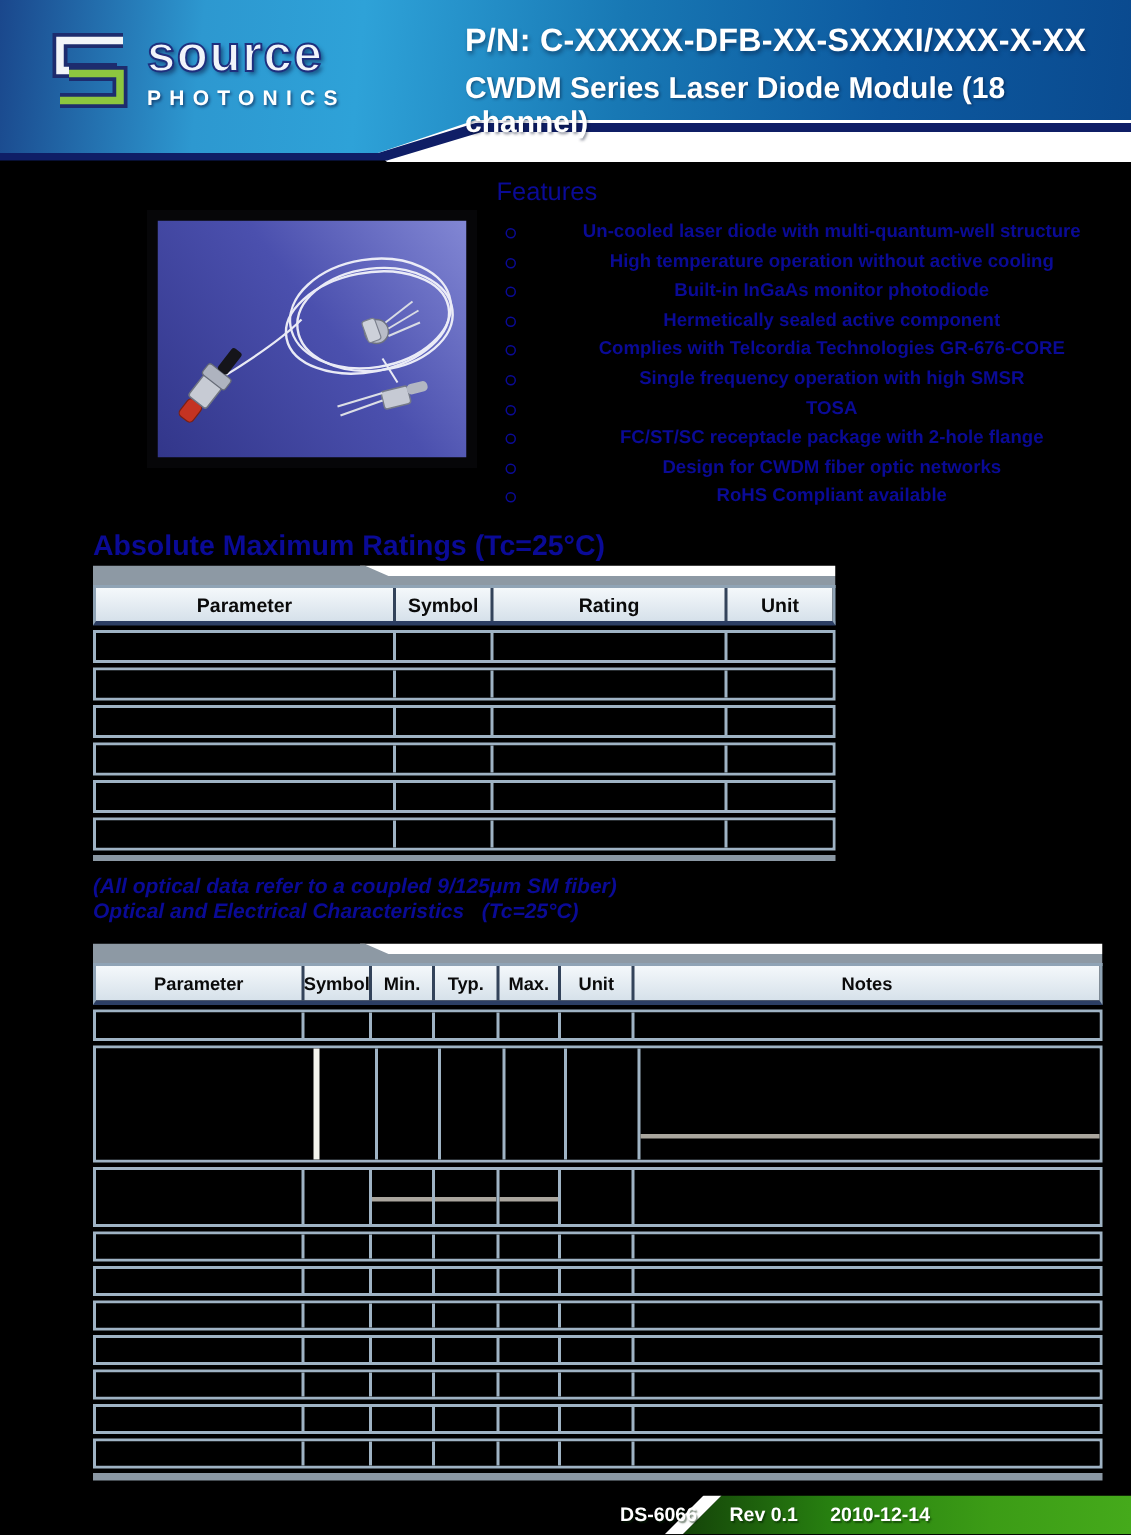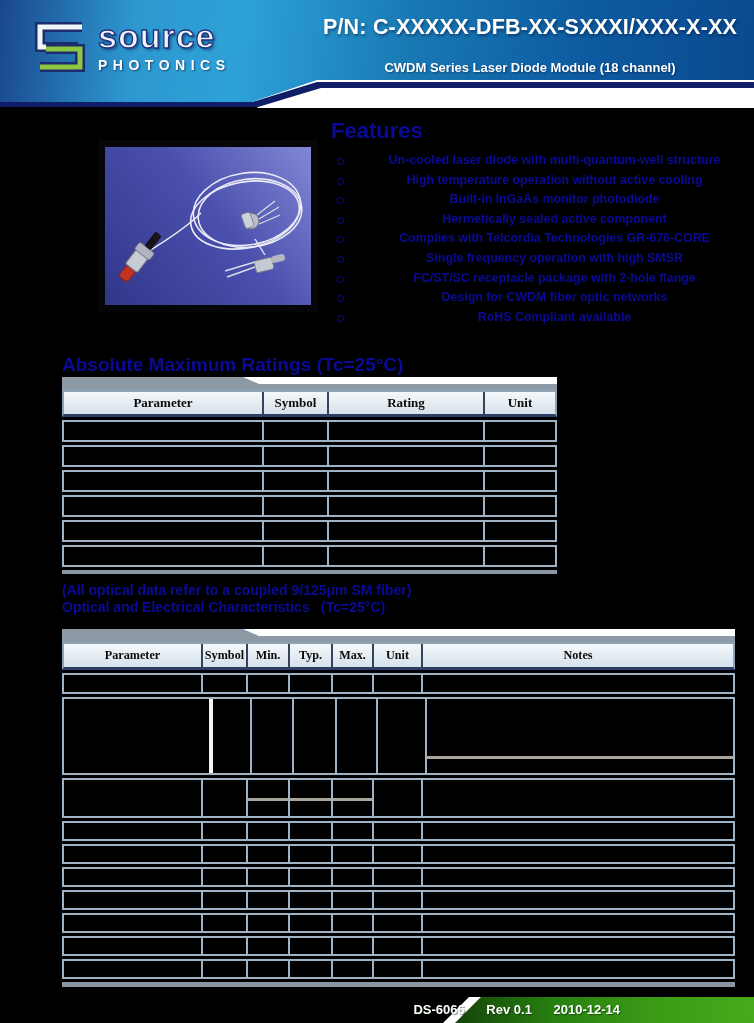--- a/index.html
+++ b/index.html
@@ -9,49 +9,49 @@
 
   
   .banner { position:absolute; left:0; top:0; width:754px; height:112px; }
   .banner svg { display:block; }
   .logo { position:absolute; left:28px; top:18px; display:flex; align-items:flex-start; }
   .logo-text { margin-left:10px; }
   .logo-name { font-size:34px; font-weight:bold; color:#f0f4fa; letter-spacing:1px; line-height:36px;
                -webkit-text-stroke:1.3px #1e2f7e; text-shadow:2px 2px 3px rgba(8,16,60,.55); }
   .logo-sub { font-size:14px; font-weight:bold; color:#ffffff; letter-spacing:5.5px; margin-top:3px;
               text-shadow:1px 1px 2px rgba(8,16,60,.6); }
-  .titles { position:absolute; left:310px; top:15px; width:440px; text-align:center; color:#fff; }
+  .titles { position:absolute; left:310px; top:15px; width:440px; text-align:left; color:#fff; }
   .pn { font-size:21.5px; font-weight:bold; letter-spacing:.2px; text-shadow:1px 2px 3px rgba(0,10,40,.45); }
-  .pn-sub { font-size:13px; font-weight:bold; margin-top:20px; text-shadow:1px 1px 2px rgba(0,10,40,.45); }
+  .pn-sub { font-size:20px; font-weight:bold; margin-top:8px; text-shadow:1px 1px 2px rgba(0,10,40,.45); }
 
   
   .features { position:absolute; left:331px; top:118px; width:423px; color:#0a0a96; }
-  .features h2 { font-size:22px; font-weight:bold; }
+  .features h2 { font-size:17px; font-weight:normal; }
   .features ul { list-style:none; margin-top:7px;text-align:center; }
   .features li { font-size:12.4px; font-weight:bold; line-height:19.6px; padding-left:24px; position:relative; }
   .features li::before { content:""; position:absolute; left:6px; top:7px; width:5px; height:5px;
                          border:1.6px solid #0a0a96; border-radius:50%; }
 
   
   .photo { position:absolute; left:98px; top:140px; width:220px; height:172px; background:#060608; padding:7px; }
   .photo svg { display:block; }
 
   
   .sec-h { position:absolute; left:62px; color:#0a0a96; font-weight:bold; }
   .h-absmax { top:354px; font-size:19px; }
-  .h-note { top:582px; font-size:14px; line-height:17px; }
+  .h-note { top:582px; font-size:14px; line-height:17px;font-style:italic; }
   .h-note div { white-space:pre; }
 
   
   .tblwrap { position:absolute; left:62px; }
   .t1 { top:377px; width:495px; }
   .t2 { top:629px; width:673px; }
   .deco { display:block; }
   .thead { display:grid; background:linear-gradient(#f4f8fb,#d6e1ea);
-           border:2px solid #8fa3b5; border-bottom:3px solid #2c3e63;font-family:Liberation Serif, serif; }
+           border:2px solid #8fa3b5; border-bottom:3px solid #2c3e63; }
   .t1 .thead { grid-template-columns:198px 65px 156px 1fr; height:27px; }
   .t2 .thead { grid-template-columns:137px 45px 42px 43px 41px 49px 1fr; height:28px; }
   .th { display:flex; align-items:center; justify-content:center; font-weight:bold; color:#0a0a0a; }
   .t1 .th { font-size:13px; }
   .t2 .th { font-size:12.2px; }
   .thead .th + .th { border-left:2px solid #33435a; }
   .trow { display:grid; background:#000; border:2px solid #9fb3c4; margin-top:3px; position:relative; }
   .t1 .trow { grid-template-columns:198px 65px 156px 1fr; height:22px; }
   .t2 .trow { grid-template-columns:137px 45px 42px 43px 41px 49px 1fr; height:20px; }
   .t2 .trow.ra { height:21px; }
@@ -155,20 +155,21 @@
 
   <div class="features">
     <h2>Features</h2>
     <ul>
       <li>Un-cooled laser diode with multi-quantum-well structure</li>
       <li>High temperature operation without active cooling</li>
       <li>Built-in InGaAs monitor photodiode</li>
       <li>Hermetically sealed active component</li>
       <li>Complies with Telcordia Technologies GR-676-CORE</li>
       <li>Single frequency operation with high SMSR</li>
+      <li>TOSA</li>
       <li>FC/ST/SC receptacle package with 2-hole flange</li>
       <li>Design for CWDM fiber optic networks</li>
       <li>RoHS Compliant available</li>
     </ul>
   </div>
 
   <div class="sec-h h-absmax">Absolute Maximum Ratings (Tc=25°C)</div>
 
   <div class="tblwrap t1">
     <svg class="deco" width="495" height="13">

